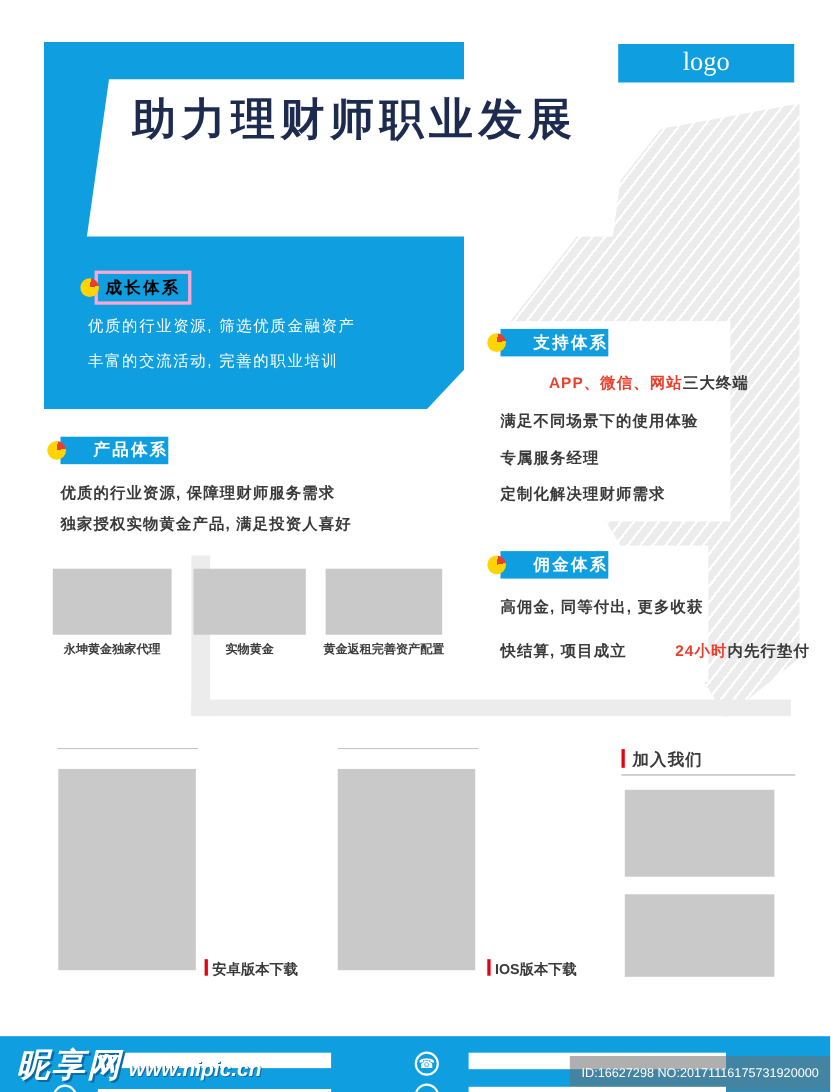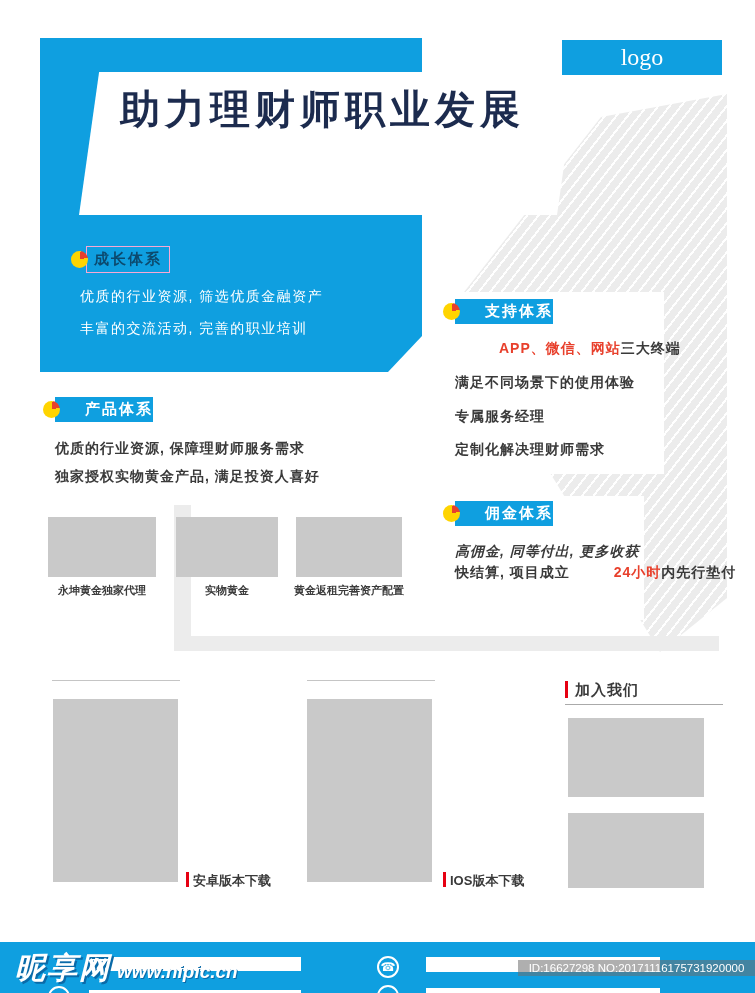--- a/index.html
+++ b/index.html
@@ -24,42 +24,42 @@
     display:flex;align-items:center;justify-content:center;color:#fff;
     font-family:"Liberation Serif","DejaVu Serif",serif;font-size:24px;}
 
   
   .pie{position:absolute;width:17px;height:17px;border-radius:50%;
     background:conic-gradient(#ffd400 0 8deg,#e8402c 8deg 78deg,#ffd400 78deg 360deg);}
 
   
   .badge{position:absolute;height:25px;display:flex;align-items:center;justify-content:center;
     font-size:15px;font-weight:bold;letter-spacing:2px;}
-  .badge-outline{border:1px solid #f9a8d4;color:#0c4a6e;width:82px;}
+  .badge-outline{border:3px solid #f9a8d4;color:#000000;width:82px;}
   .badge-blue{background:var(--blue);color:#ffffff;width:92px;padding-left:6px;justify-content:flex-end;}
 
   .hero-line{font-size:14px;color:#ffffff;letter-spacing:1.5px;white-space:nowrap;}
   .body-line{font-size:14px;color:#3a3a3a;font-weight:600;letter-spacing:1px;white-space:nowrap;}
   .red-txt{color:#e8402c;margin-left:44px;}
 
   .photo{background:#c9c9c9;}
   .caption{position:absolute;font-size:11px;font-weight:bold;color:#3c3c3c;
     text-align:center;white-space:nowrap;}
 
   .thin-line{background:#c5c5c5;height:1px;}
   .red-vbar{background:#e60012;width:3px;}
   .dl-label{font-size:13px;font-weight:bold;color:#3a3a3a;white-space:nowrap;}
   .join-label{font-size:15px;font-weight:bold;color:#3a3a3a;letter-spacing:1px;}
 
   
   .footer{left:0;top:942px;width:755px;height:51px;background:var(--blue);}
   .white-bar{position:absolute;background:#ffffff;}
   .phone-circle{position:absolute;width:22px;height:22px;border:2px solid #ffffff;border-radius:50%;
     display:flex;align-items:center;justify-content:center;color:#fff;font-size:12px;box-sizing:border-box;}
-  .id-badge{position:absolute;left:518px;top:18px;width:237px;height:16px;
+  .id-badge{position:absolute;left:518px;top:18px;width:237px;height:32px;
     background:rgba(110,110,110,.55);color:#ffffff;font-size:11.5px;
     display:flex;align-items:center;justify-content:center;white-space:nowrap;}
   .watermark{position:absolute;left:15px;top:6px;display:flex;align-items:baseline;z-index:3;}
   .wm-name{font-size:30px;font-weight:bold;font-style:italic;color:#ffffff;
     text-shadow:2px 2px 0 #0a6aa8;letter-spacing:2px;}
   .wm-url{font-size:19px;font-weight:bold;font-style:italic;color:#ffffff;
     text-shadow:1px 1px 0 #0a6aa8;margin-left:6px;}
 
   :root{--blue:#0f9fe0;--navy:#1c2b4e;}
 </style>
@@ -113,22 +113,22 @@
     <span class="red-txt">APP、微信、网站</span><span>三大终端</span>
   </div>
   <div class="abs body-line" style="left:455px;top:374px;">满足不同场景下的使用体验</div>
   <div class="abs body-line" style="left:455px;top:408px;">专属服务经理</div>
   <div class="abs body-line" style="left:455px;top:441px;">定制化解决理财师需求</div>
 
   <div class="badge badge-blue" style="left:455px;top:501px;">
     <span class="pie" style="left:-12px;top:4px;"></span>
     <span>佣金体系</span>
   </div>
-  <div class="abs body-line" style="left:455px;top:543px;font-style:italic;">高佣金, 同等付出, 更多收获</div>
-  <div class="abs body-line" style="left:455px;top:564px;">
+  <div class="abs body-line" style="left:455px;top:543px;">高佣金, 同等付出, 更多收获</div>
+  <div class="abs body-line" style="left:455px;top:583px;">
     <span>快结算, 项目成立</span><span class="red-txt">24小时</span><span>内先行垫付</span>
   </div>
 
   <div class="abs thin-line" style="left:52px;top:680px;width:128px;"></div>
   <div class="abs photo" style="left:53px;top:699px;width:125px;height:183px;"></div>
   <div class="abs red-vbar" style="left:186px;top:872px;height:15px;"></div>
   <div class="abs dl-label" style="left:193px;top:872px;">安卓版本下载</div>
 
   <div class="abs thin-line" style="left:307px;top:680px;width:128px;"></div>
   <div class="abs photo" style="left:307px;top:699px;width:125px;height:183px;"></div>

